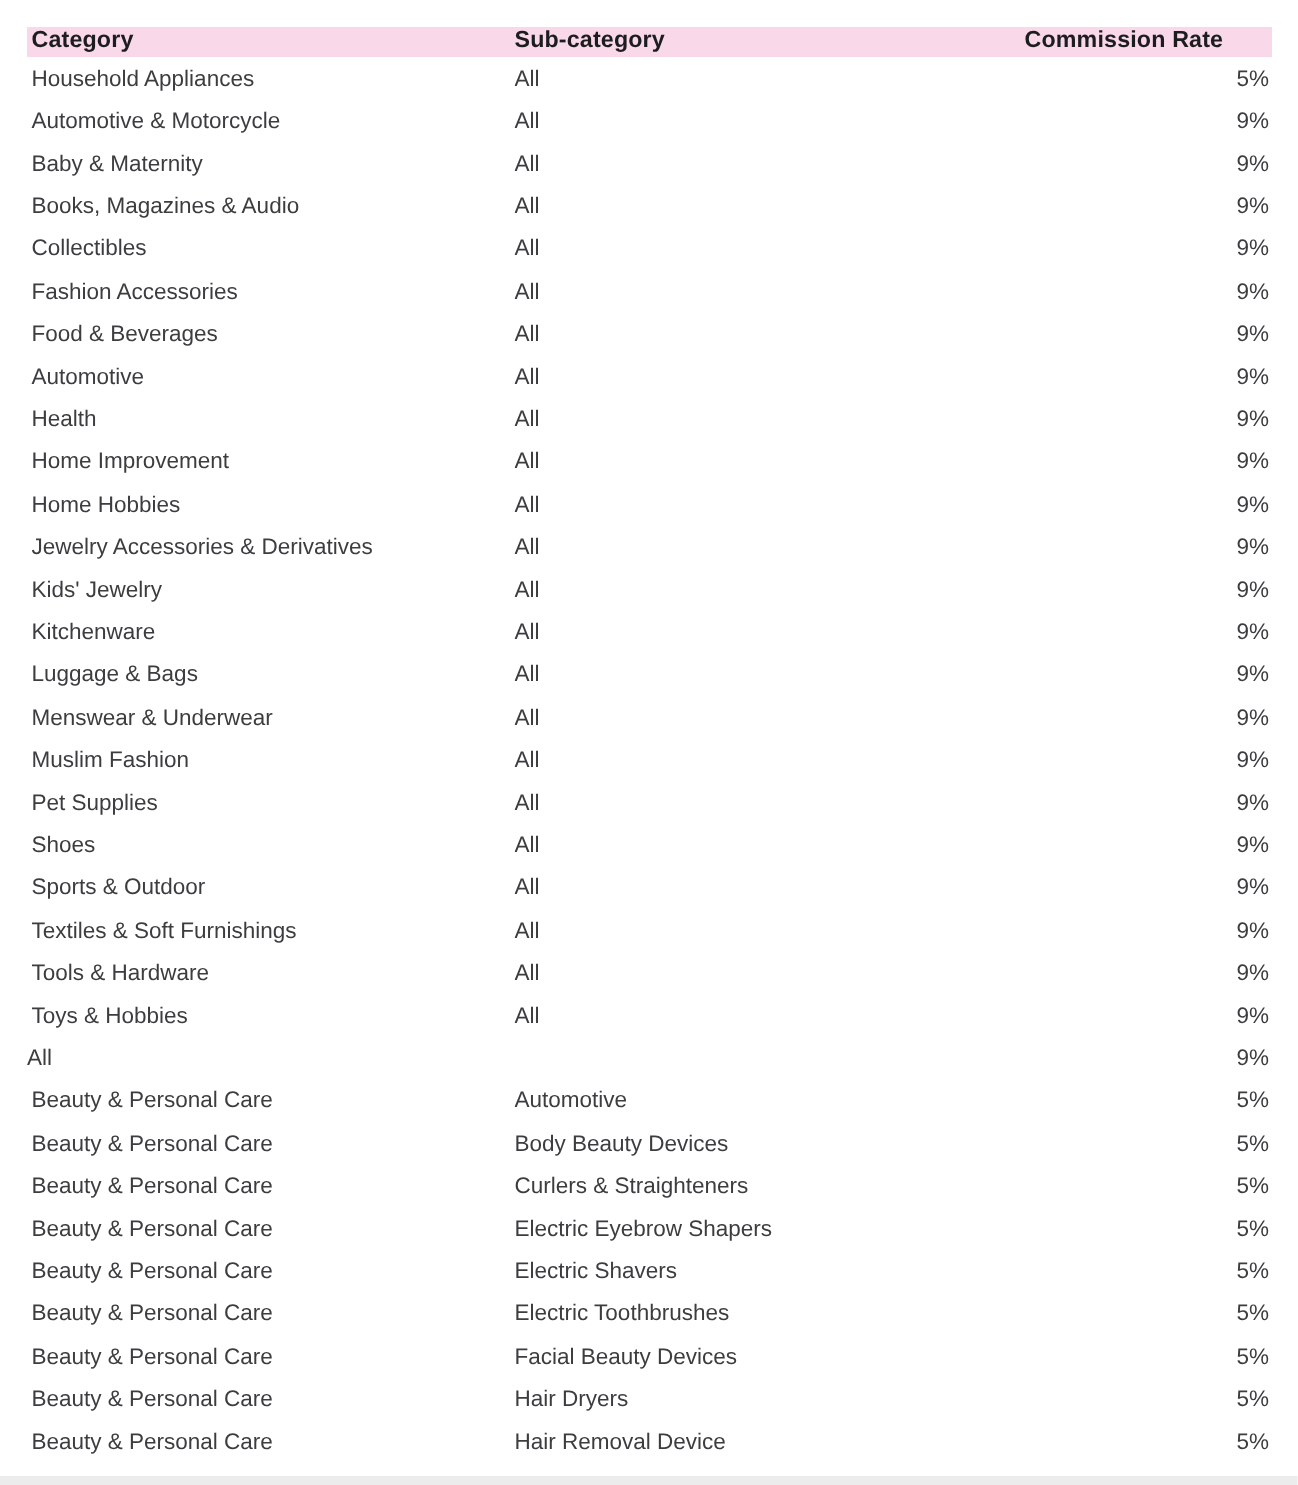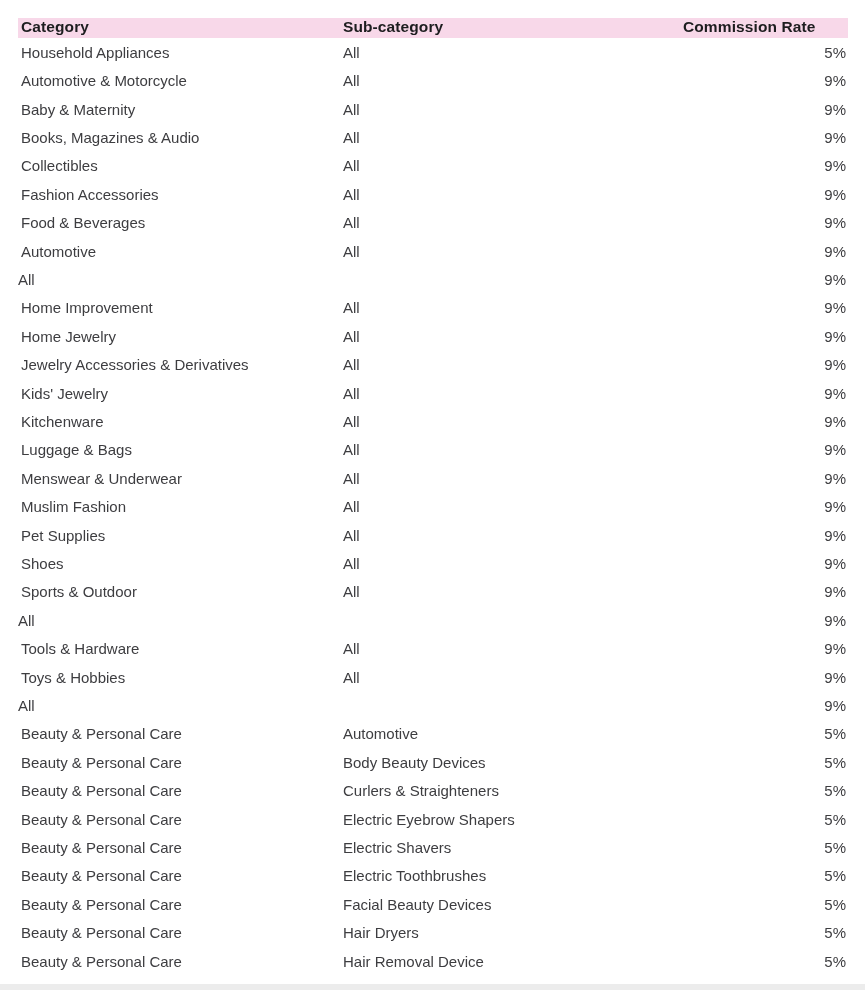--- a/index.html
+++ b/index.html
@@ -104,32 +104,33 @@
     <div class="cell col-rate">9%</div>
   </div>
 
   <div class="row">
     <div class="cell col-cat">Automotive</div>
     <div class="cell col-sub">All</div>
     <div class="cell col-rate">9%</div>
   </div>
 
   <div class="row">
+    <div class="cell col-cat">Health</div>
     <div class="cell col-sub">All</div>
     <div class="cell col-rate">9%</div>
   </div>
 
   <div class="row">
     <div class="cell col-cat">Home Improvement</div>
     <div class="cell col-sub">All</div>
     <div class="cell col-rate">9%</div>
   </div>
 
   <div class="row">
-    <div class="cell col-cat">Home Jewelry</div>
+    <div class="cell col-cat">Home Hobbies</div>
     <div class="cell col-sub">All</div>
     <div class="cell col-rate">9%</div>
   </div>
 
   <div class="row">
     <div class="cell col-cat">Jewelry Accessories &amp; Derivatives</div>
     <div class="cell col-sub">All</div>
     <div class="cell col-rate">9%</div>
   </div>
 
@@ -175,20 +176,21 @@
     <div class="cell col-rate">9%</div>
   </div>
 
   <div class="row">
     <div class="cell col-cat">Sports &amp; Outdoor</div>
     <div class="cell col-sub">All</div>
     <div class="cell col-rate">9%</div>
   </div>
 
   <div class="row">
+    <div class="cell col-cat">Textiles &amp; Soft Furnishings</div>
     <div class="cell col-sub">All</div>
     <div class="cell col-rate">9%</div>
   </div>
 
   <div class="row">
     <div class="cell col-cat">Tools &amp; Hardware</div>
     <div class="cell col-sub">All</div>
     <div class="cell col-rate">9%</div>
   </div>
 

